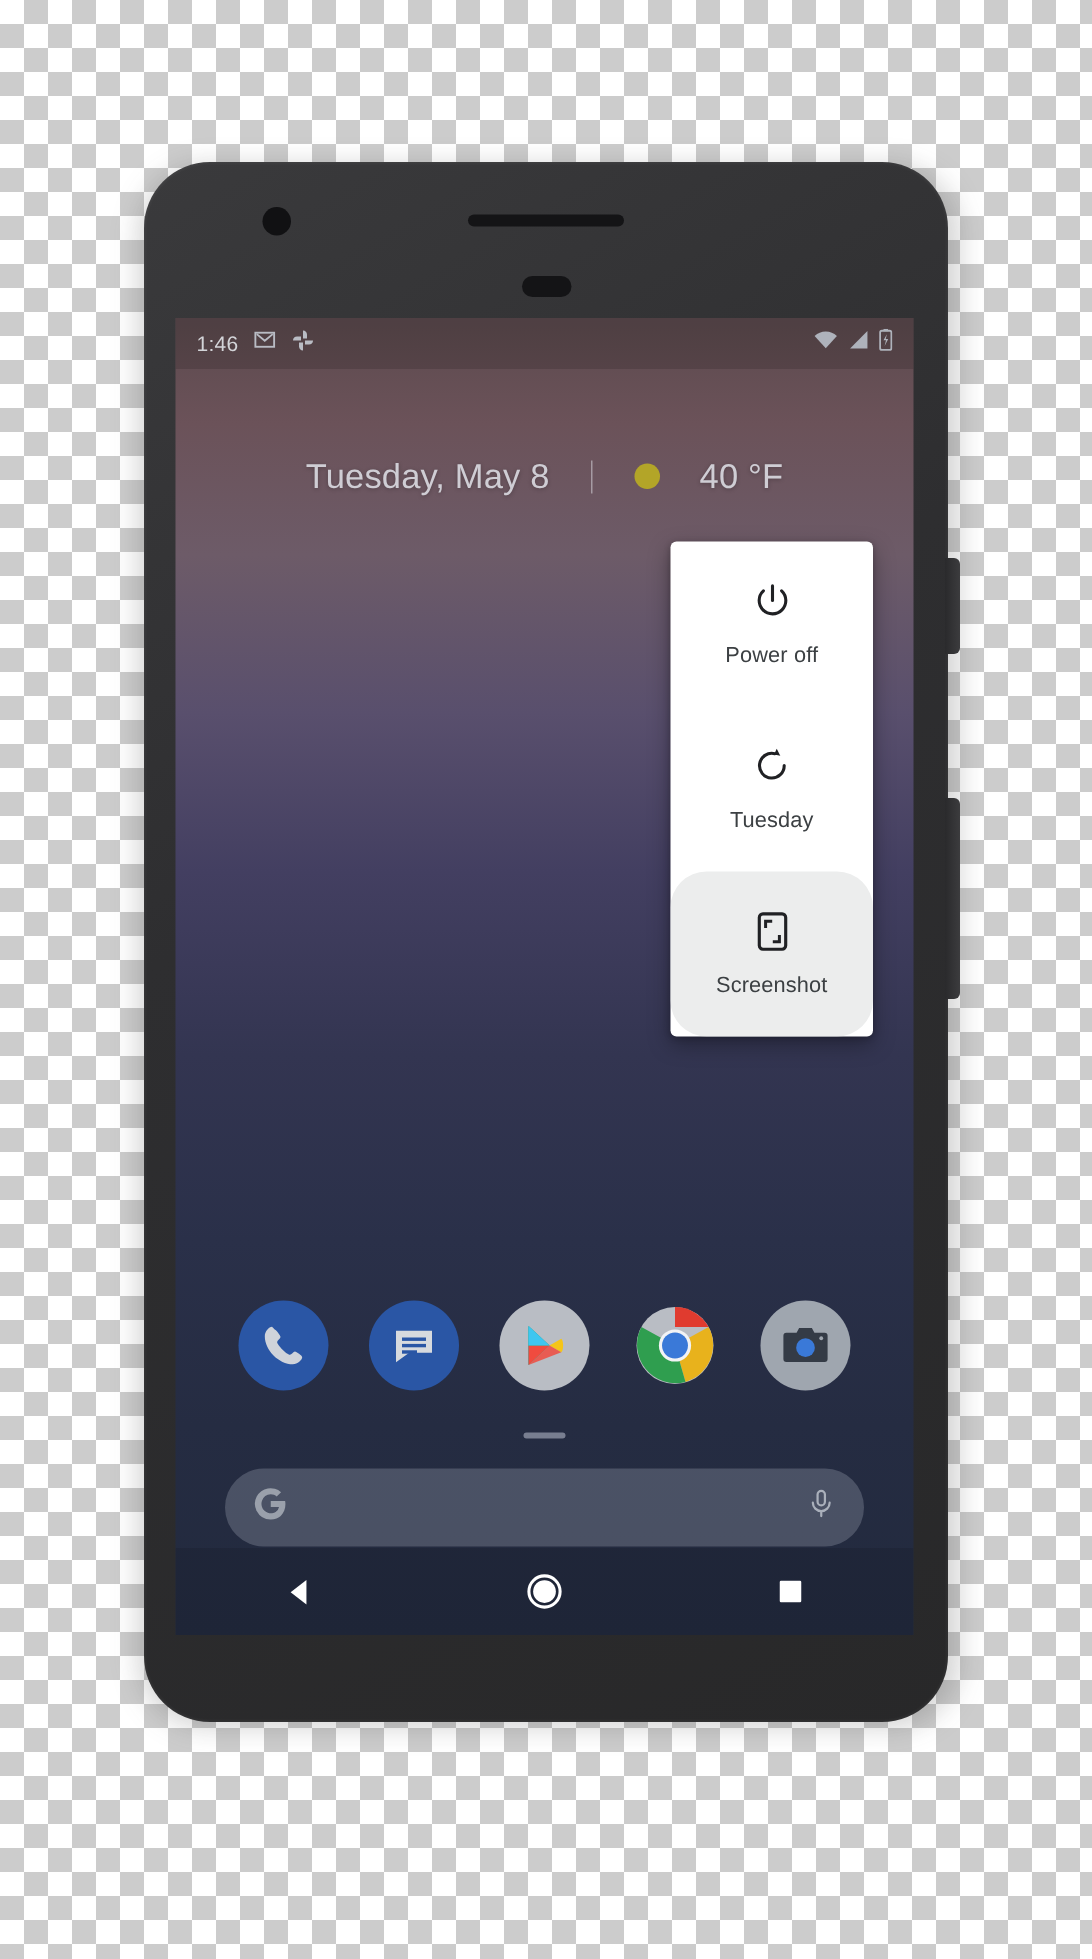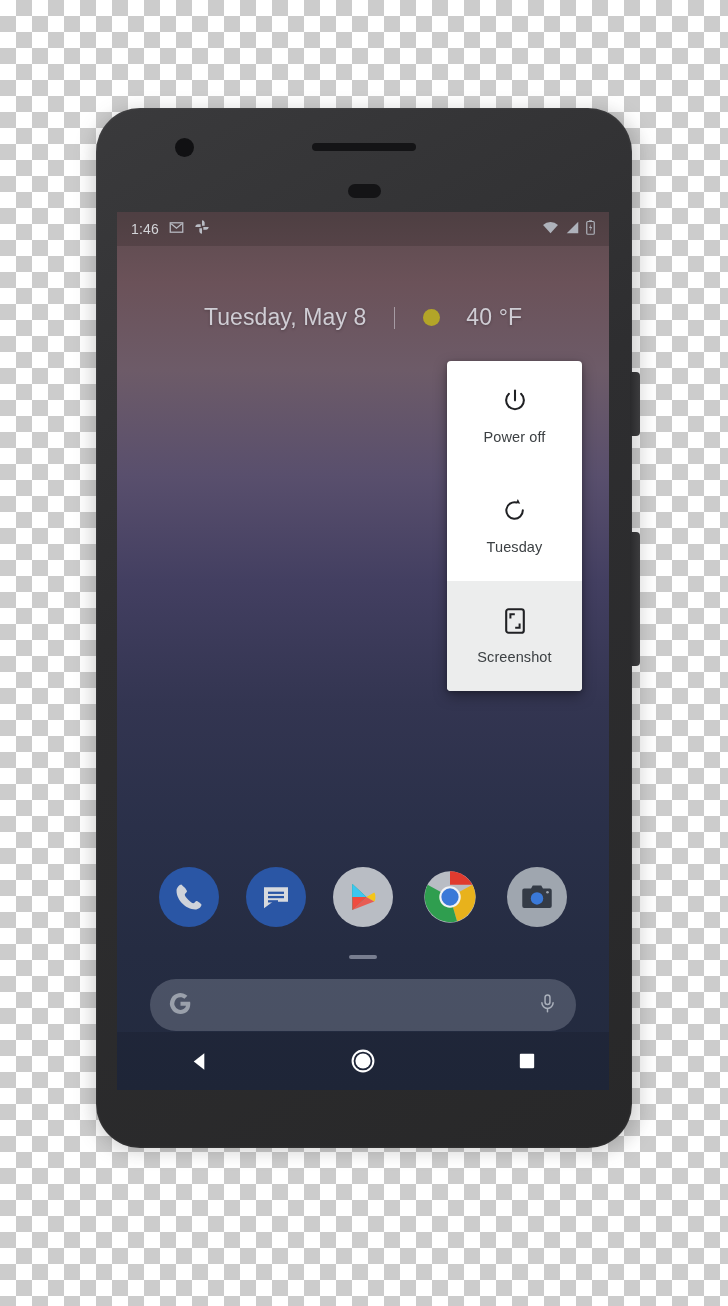--- a/index.html
+++ b/index.html
@@ -161,21 +161,21 @@
   }
   .pm-item {
     height: 110px;
     display: flex;
     flex-direction: column;
     align-items: center;
     justify-content: center;
     gap: 15px;
     cursor: pointer;
   }
-  .pm-item.pressed { background: #eceded; }
+  .pm-item.pressed { background: #eceded; border-radius: 24px; }
   .pm-label {
     color: #3c4043;
     font-size: 14.5px;
     letter-spacing: 0.1px;
   }
   .pm-icon { line-height: 0; }
 
   
   .dock {
     position: absolute;

